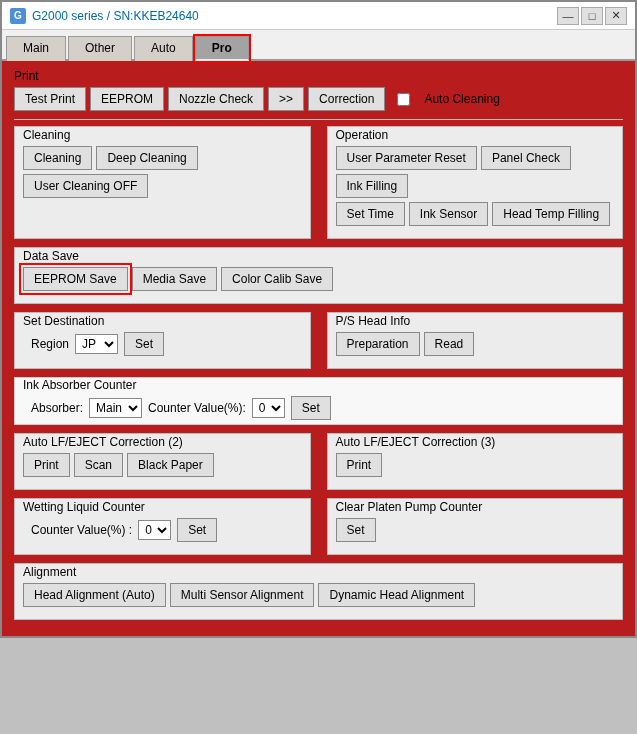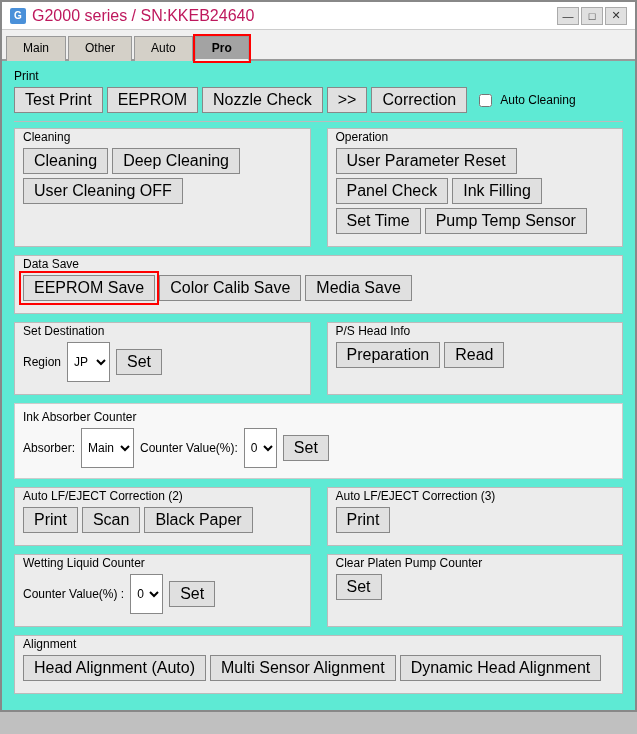--- a/index.html
+++ b/index.html
@@ -37,22 +37,22 @@
       background: #4a90d9;
       border-radius: 2px;
       display: flex;
       align-items: center;
       justify-content: center;
       color: white;
       font-size: 10px;
       font-weight: bold;
     }
     .title-text {
-      font-size: 16px;
-      color: #be185d;
+      font-size: 12px;
+      color: #0369a1;
     }
     .title-controls {
       display: flex;
       gap: 2px;
     }
     .title-btn {
       width: 22px;
       height: 18px;
       border: 1px solid #aaa;
       background: #e0e0e0;
@@ -85,72 +85,73 @@
     .tab.active {
       background: #a3a3a3;
       border-bottom: 2px solid #f0f0f0;
       font-weight: bold;
       z-index: 1;
       top: 2px;
       outline: 2px solid red;
     }
     .content {
       padding: 8px 12px;
-      background: #5eead4;
+      background: #b91c1c;
     }
     .section {
       margin-bottom: 8px;
     }
     .section-label {
       font-size: 12px;
       color: #000;
       margin-bottom: 4px;
     }
     .btn-row {
       display: flex;
       flex-wrap: wrap;
       gap: 4px;
       margin-bottom: 4px;
     }
     button {
       padding: 3px 10px;
-      font-size: 16px;
+      font-size: 12px;
       background: #e0e0e0;
       border: 1px solid #888;
       cursor: pointer;
       color: #000;
       min-height: 24px;
       text-align: center;
     }
     .checkbox-row {
       display: flex;
       align-items: center;
-      gap: 8px;
+      gap: 14px;
     }
     .data-save-btn {
       outline: 2px solid red;
       outline-offset: 2px;
     }
     .form-row {
       display: flex;
       align-items: center;
       gap: 6px;
       margin-bottom: 4px;
       flex-wrap: wrap;
+      margin-left: 8px;
     }
     select {
       font-size: 12px;
-      height: 40px;
+      height: 20px;
       border: 1px solid #888;
       background: white;
       padding: 0 2px;
     }
     .counter-section {
       border: 1px solid #ccc;
-      padding: 6px 8px;
+      padding: 0 8px;
       margin-bottom: 8px;
       background: #f8f8f8;
     }
     .two-col {
       display: flex;
       gap: 16px;
     }
     .col-half {
       flex: 1;
     }
@@ -225,31 +226,32 @@
 
       <div class="col-half section-outer">
         <div class="section-label">Operation</div>
         <div class="btn-row">
           <button>User Parameter Reset</button>
           <button>Panel Check</button>
           <button>Ink Filling</button>
         </div>
         <div class="btn-row">
           <button>Set Time</button>
-          <button>Pump Temp Sensor</button>
+          <button>Ink Sensor</button>
+          <button>Head Temp Filling</button>
         </div>
       </div>
     </div>
 
     <div class="section section-outer">
       <div class="section-label">Data Save</div>
       <div class="btn-row">
         <button class="data-save-btn">EEPROM Save</button>
+        <button>Media Save</button>
         <button>Color Calib Save</button>
-        <button>Media Save</button>
       </div>
     </div>
 
     <div class="two-col">
       <div class="col-half section-outer">
         <div class="section-label">Set Destination</div>
         <div class="form-row">
           <span class="inline-label">Region</span>
           <select>
             <option>JP</option>

